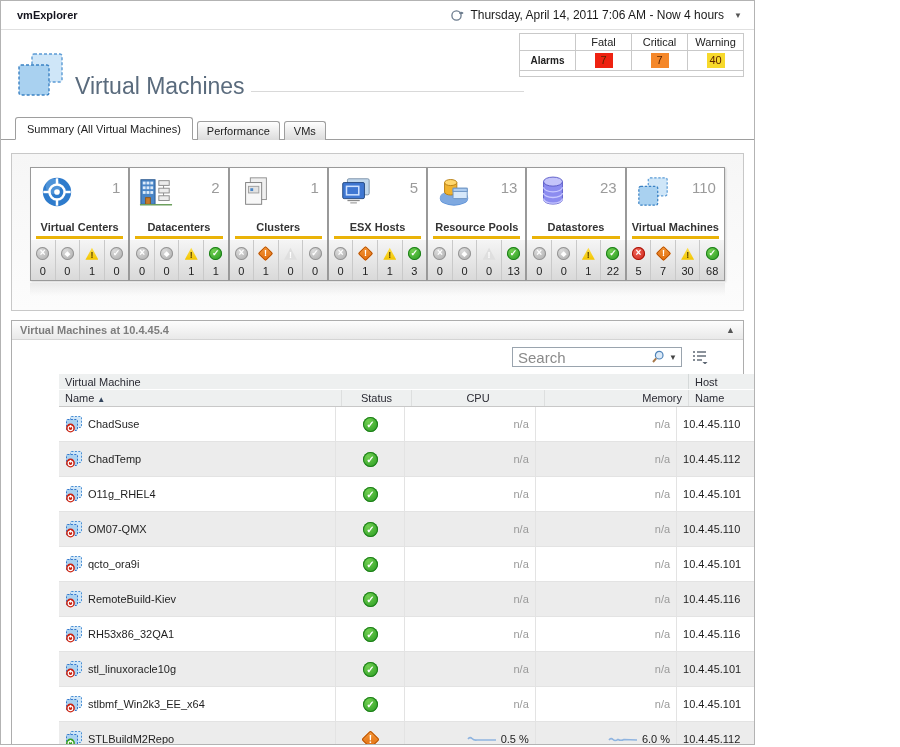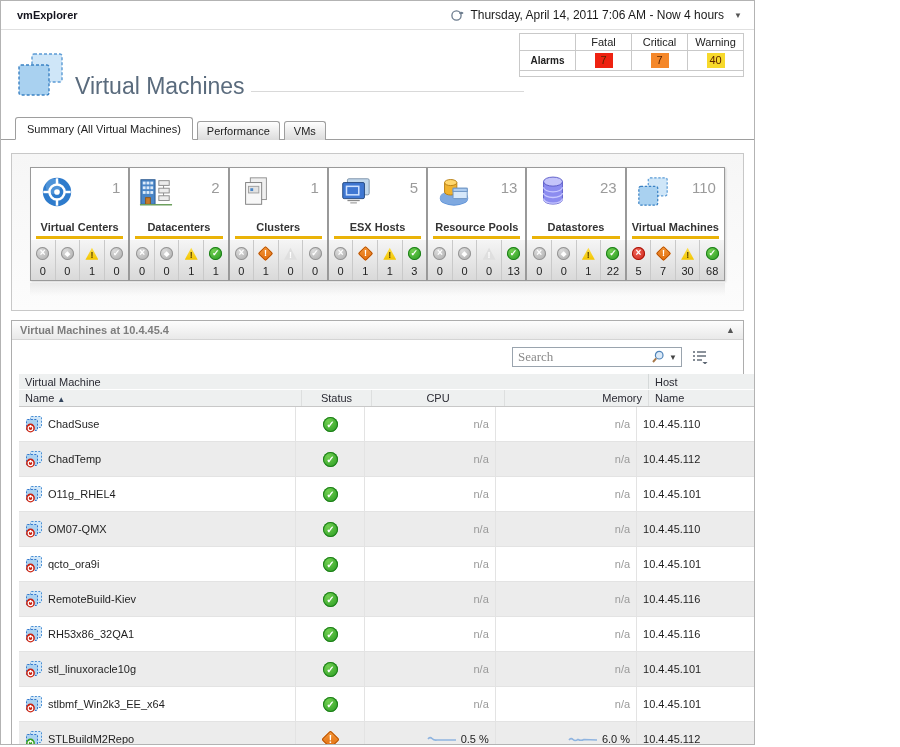--- a/index.html
+++ b/index.html
@@ -71,26 +71,26 @@
   .sico.lg.s-critical::after { font-size:10px; line-height:13px; }
   .sico.lg.s-warning::after { font-size:10px; line-height:18px; }
 
   
   .table-panel { margin:9px 10px 0; border:1px solid #adadad; height:432px; background:#fff; }
   .panel-title { background:linear-gradient(#fdfdfd,#e9e9e9); border-bottom:1px solid #d4d4d4; padding:3px 8px 2px; font-size:11px; font-weight:bold; color:#7d7d7d; position:relative; height:19px; }
   .collapse-btn { position:absolute; right:8px; top:4px; font-size:9px; color:#555; cursor:default; }
   .panel-body { padding:4px 7px 0; }
   .toolbar { display:flex; justify-content:flex-end; align-items:center; height:30px; padding:2px 28px 6px 0; gap:10px; }
   .searchbox { width:170px; height:20px; border:1px solid #9aa4ae; display:flex; align-items:center; background:#fff; padding:0 4px 0 5px; }
-  .searchbox input { border:none; outline:none; flex:1; font-size:13px; color:#444; font-family:Liberation Serif, serif; width:100px; }
+  .searchbox input { border:none; outline:none; flex:1; font-size:15px; color:#444; font-family:Liberation Sans, sans-serif; width:100px; }
   .searchbox input::placeholder { color:#8a8a8a; }
   .searchbox .dd { font-size:8px; color:#444; margin-left:4px; cursor:default; }
   .customizer { width:16px; height:14px; cursor:default; }
 
-  .tgrid { width:837px; font-size:11px; color:#222; }
+  .tgrid { width:837px; font-size:11px; color:#222;margin-left:40px; }
   .grp-row, .hdr-row { display:flex; background:#eef0f0; }
   .grp-row { height:16px; border-bottom:1px solid #fff; }
   .hdr-row { height:17px; border-bottom:1px solid #c8c8c8; }
   .grp-cell, .hdr-cell { padding:2px 6px 0; color:#2a2a33; }
   .g-vm { width:629px; }
   .g-host { width:208px; border-left:1px solid #d5d9d9; }
   .hdr-cell { border-left:1px solid #dddfdf; }
   .hdr-cell:first-child { border-left:none; }
   .sort-arrow { font-size:8px; color:#33455e; margin-left:3px; }
   .c-name { width:282px; }

